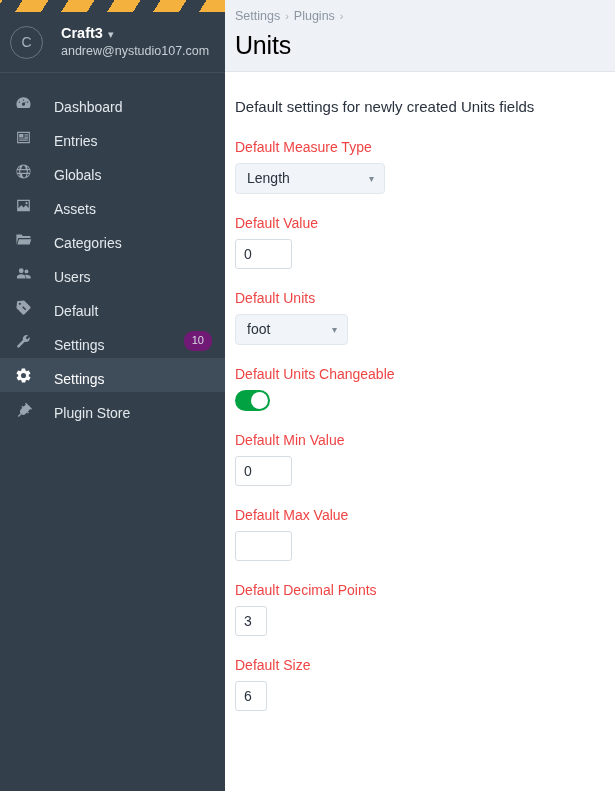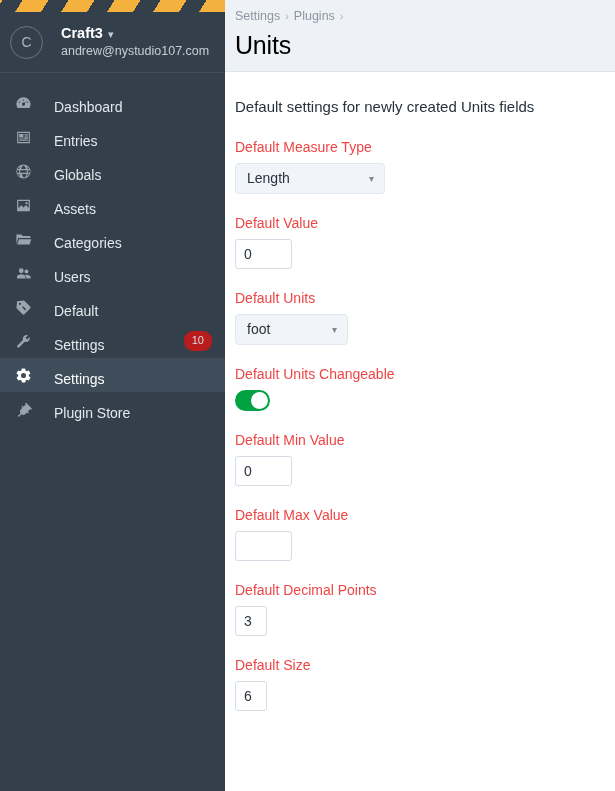--- a/index.html
+++ b/index.html
@@ -156,21 +156,21 @@
     margin-left: 21px;
     white-space: nowrap;
     margin-top: 8px;
   }
 
   .nav-badge {
     position: absolute;
     right: 13px;
     top: 50%;
     transform: translateY(-50%);
-    background: #b91c1c;
+    background: #701a75;
     color: #d9dee4;
     font-size: 11px;
     line-height: 1;
     padding: 4px 8px 5px;
     border-radius: 9px;
     min-width: 26px;
     text-align: center;
   }
 
   

